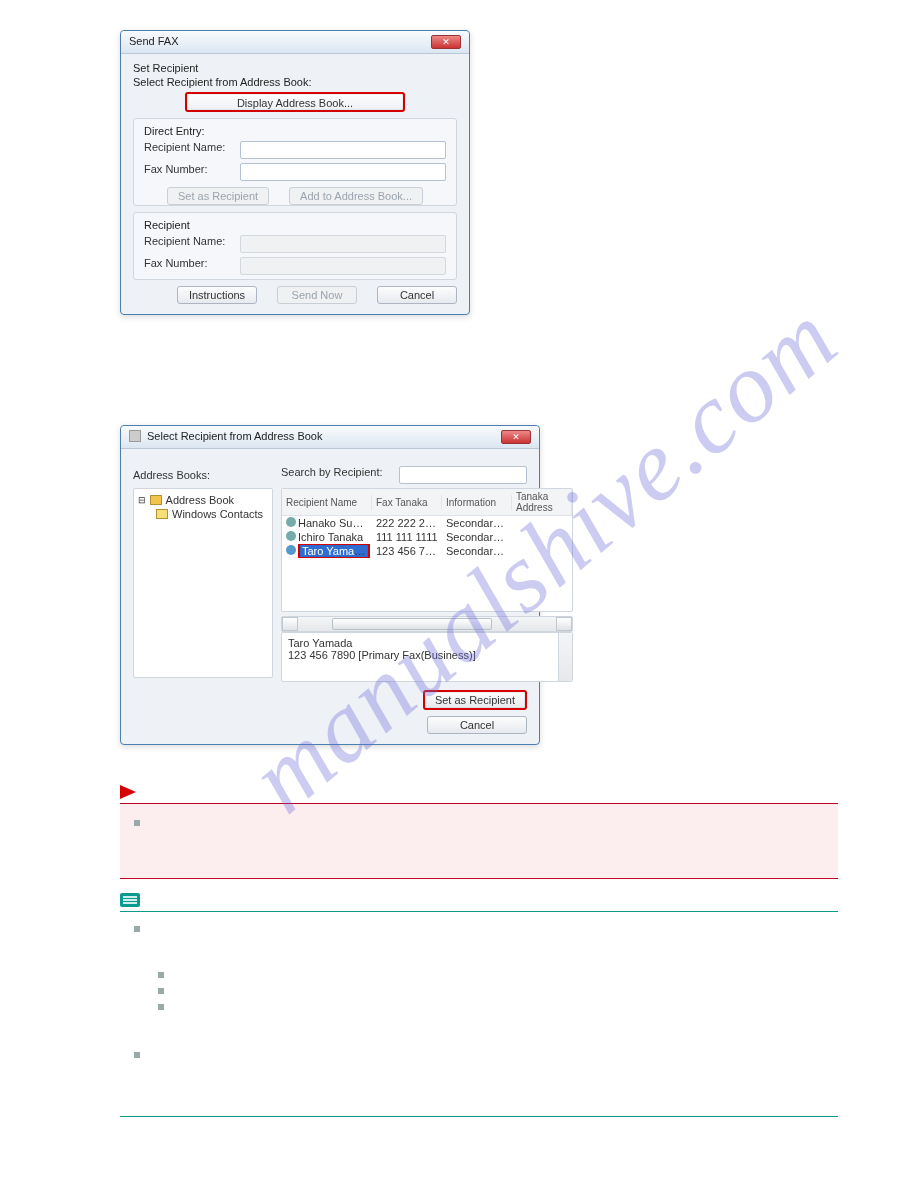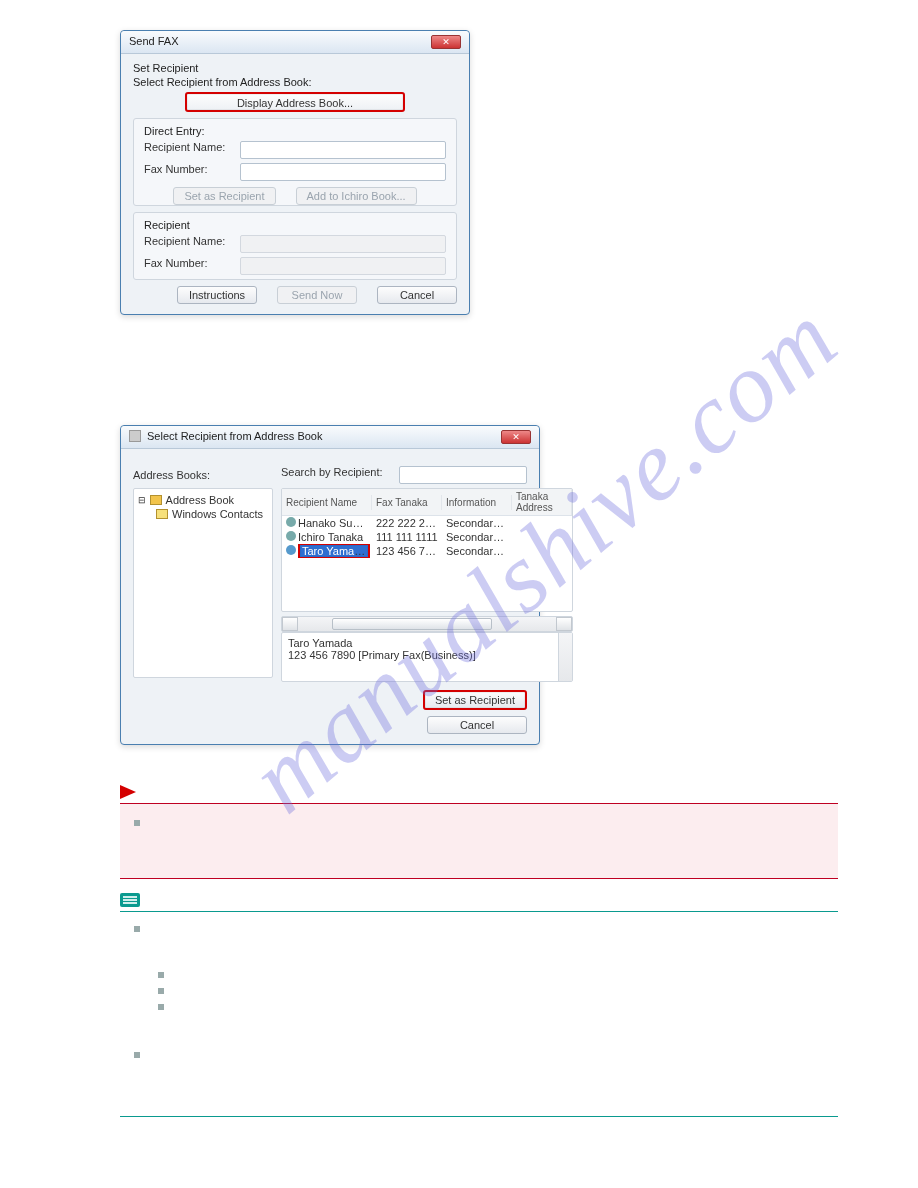--- a/index.html
+++ b/index.html
@@ -185,21 +185,21 @@
       <div class="row">
         <div class="lbl">Recipient Name:</div>
         <div class="tfield"></div>
       </div>
       <div class="row">
         <div class="lbl">Fax Number:</div>
         <div class="tfield"></div>
       </div>
       <div class="btnrow center">
         <div class="btn disabled">Set as Recipient</div>
-        <div class="btn disabled">Add to Ichiro Book...</div>
+        <div class="btn disabled">Add to Address Book...</div>
       </div>
     </div>
 
     <div class="groupbox">
       <div class="grouptitle">Recipient</div>
       <div class="row">
         <div class="lbl">Recipient Name:</div>
         <div class="tfield" style="background:#f0f1f3;border-color:#d3d8df"></div>
       </div>
       <div class="row">

